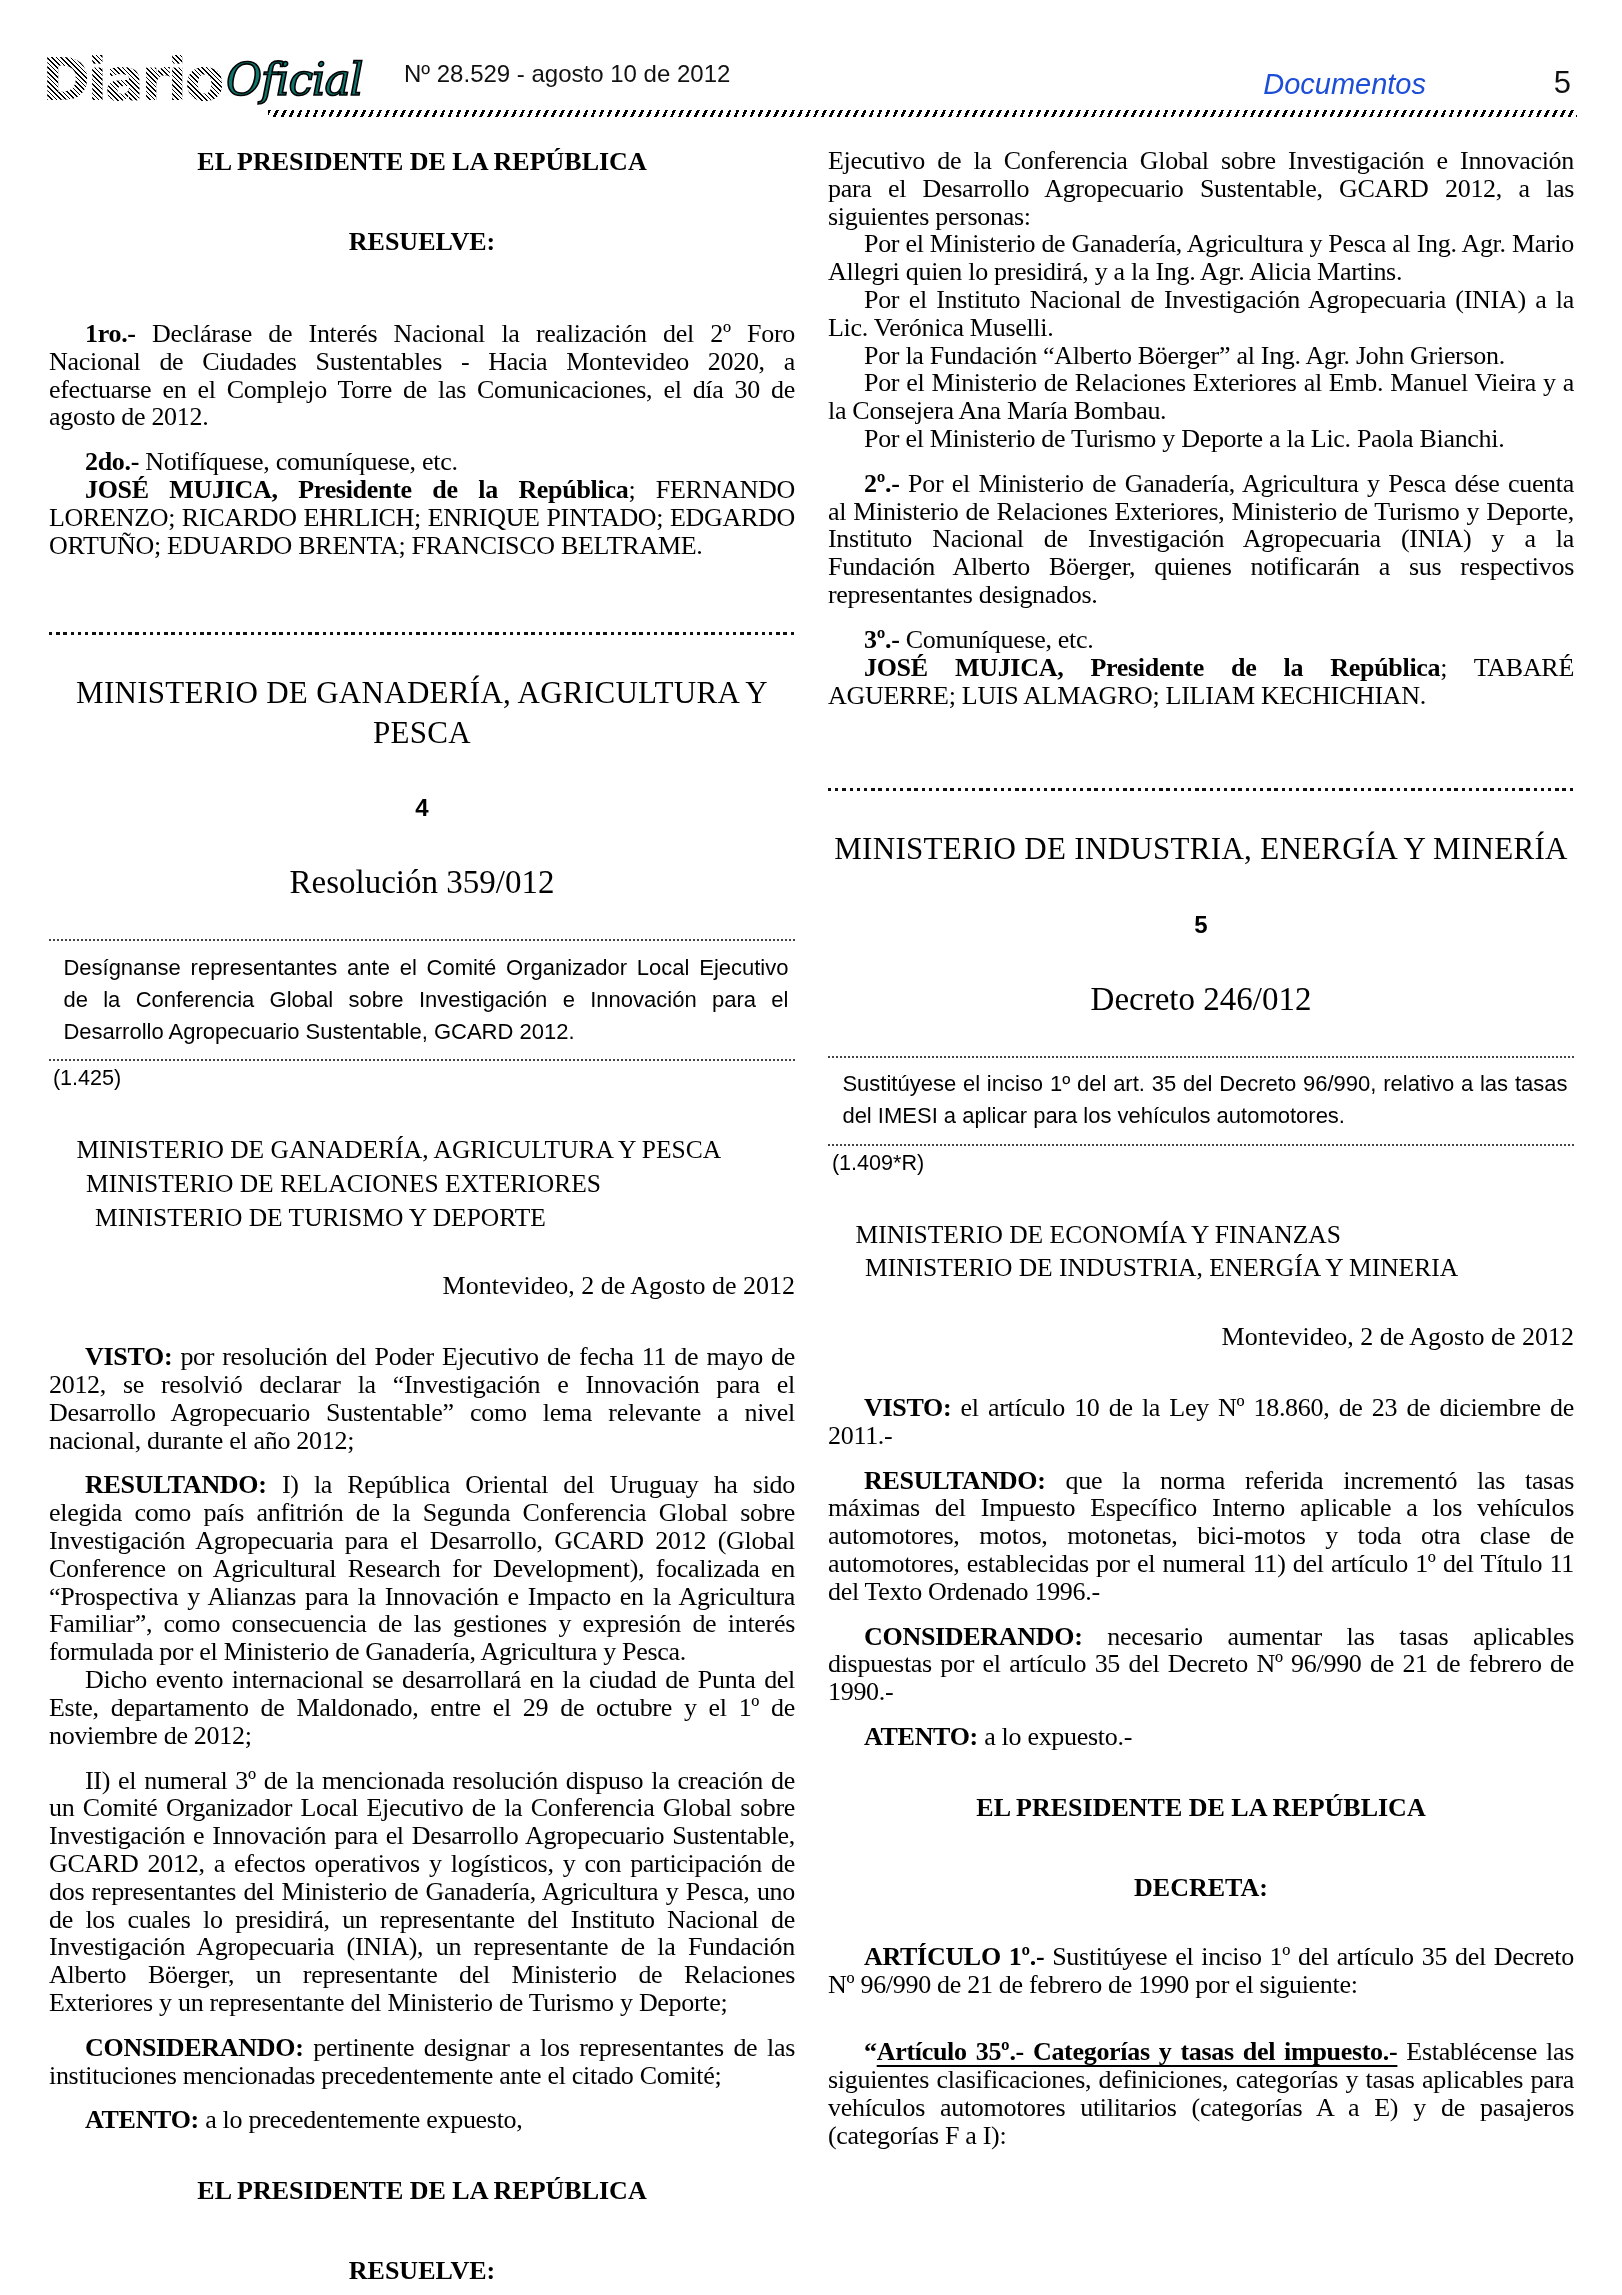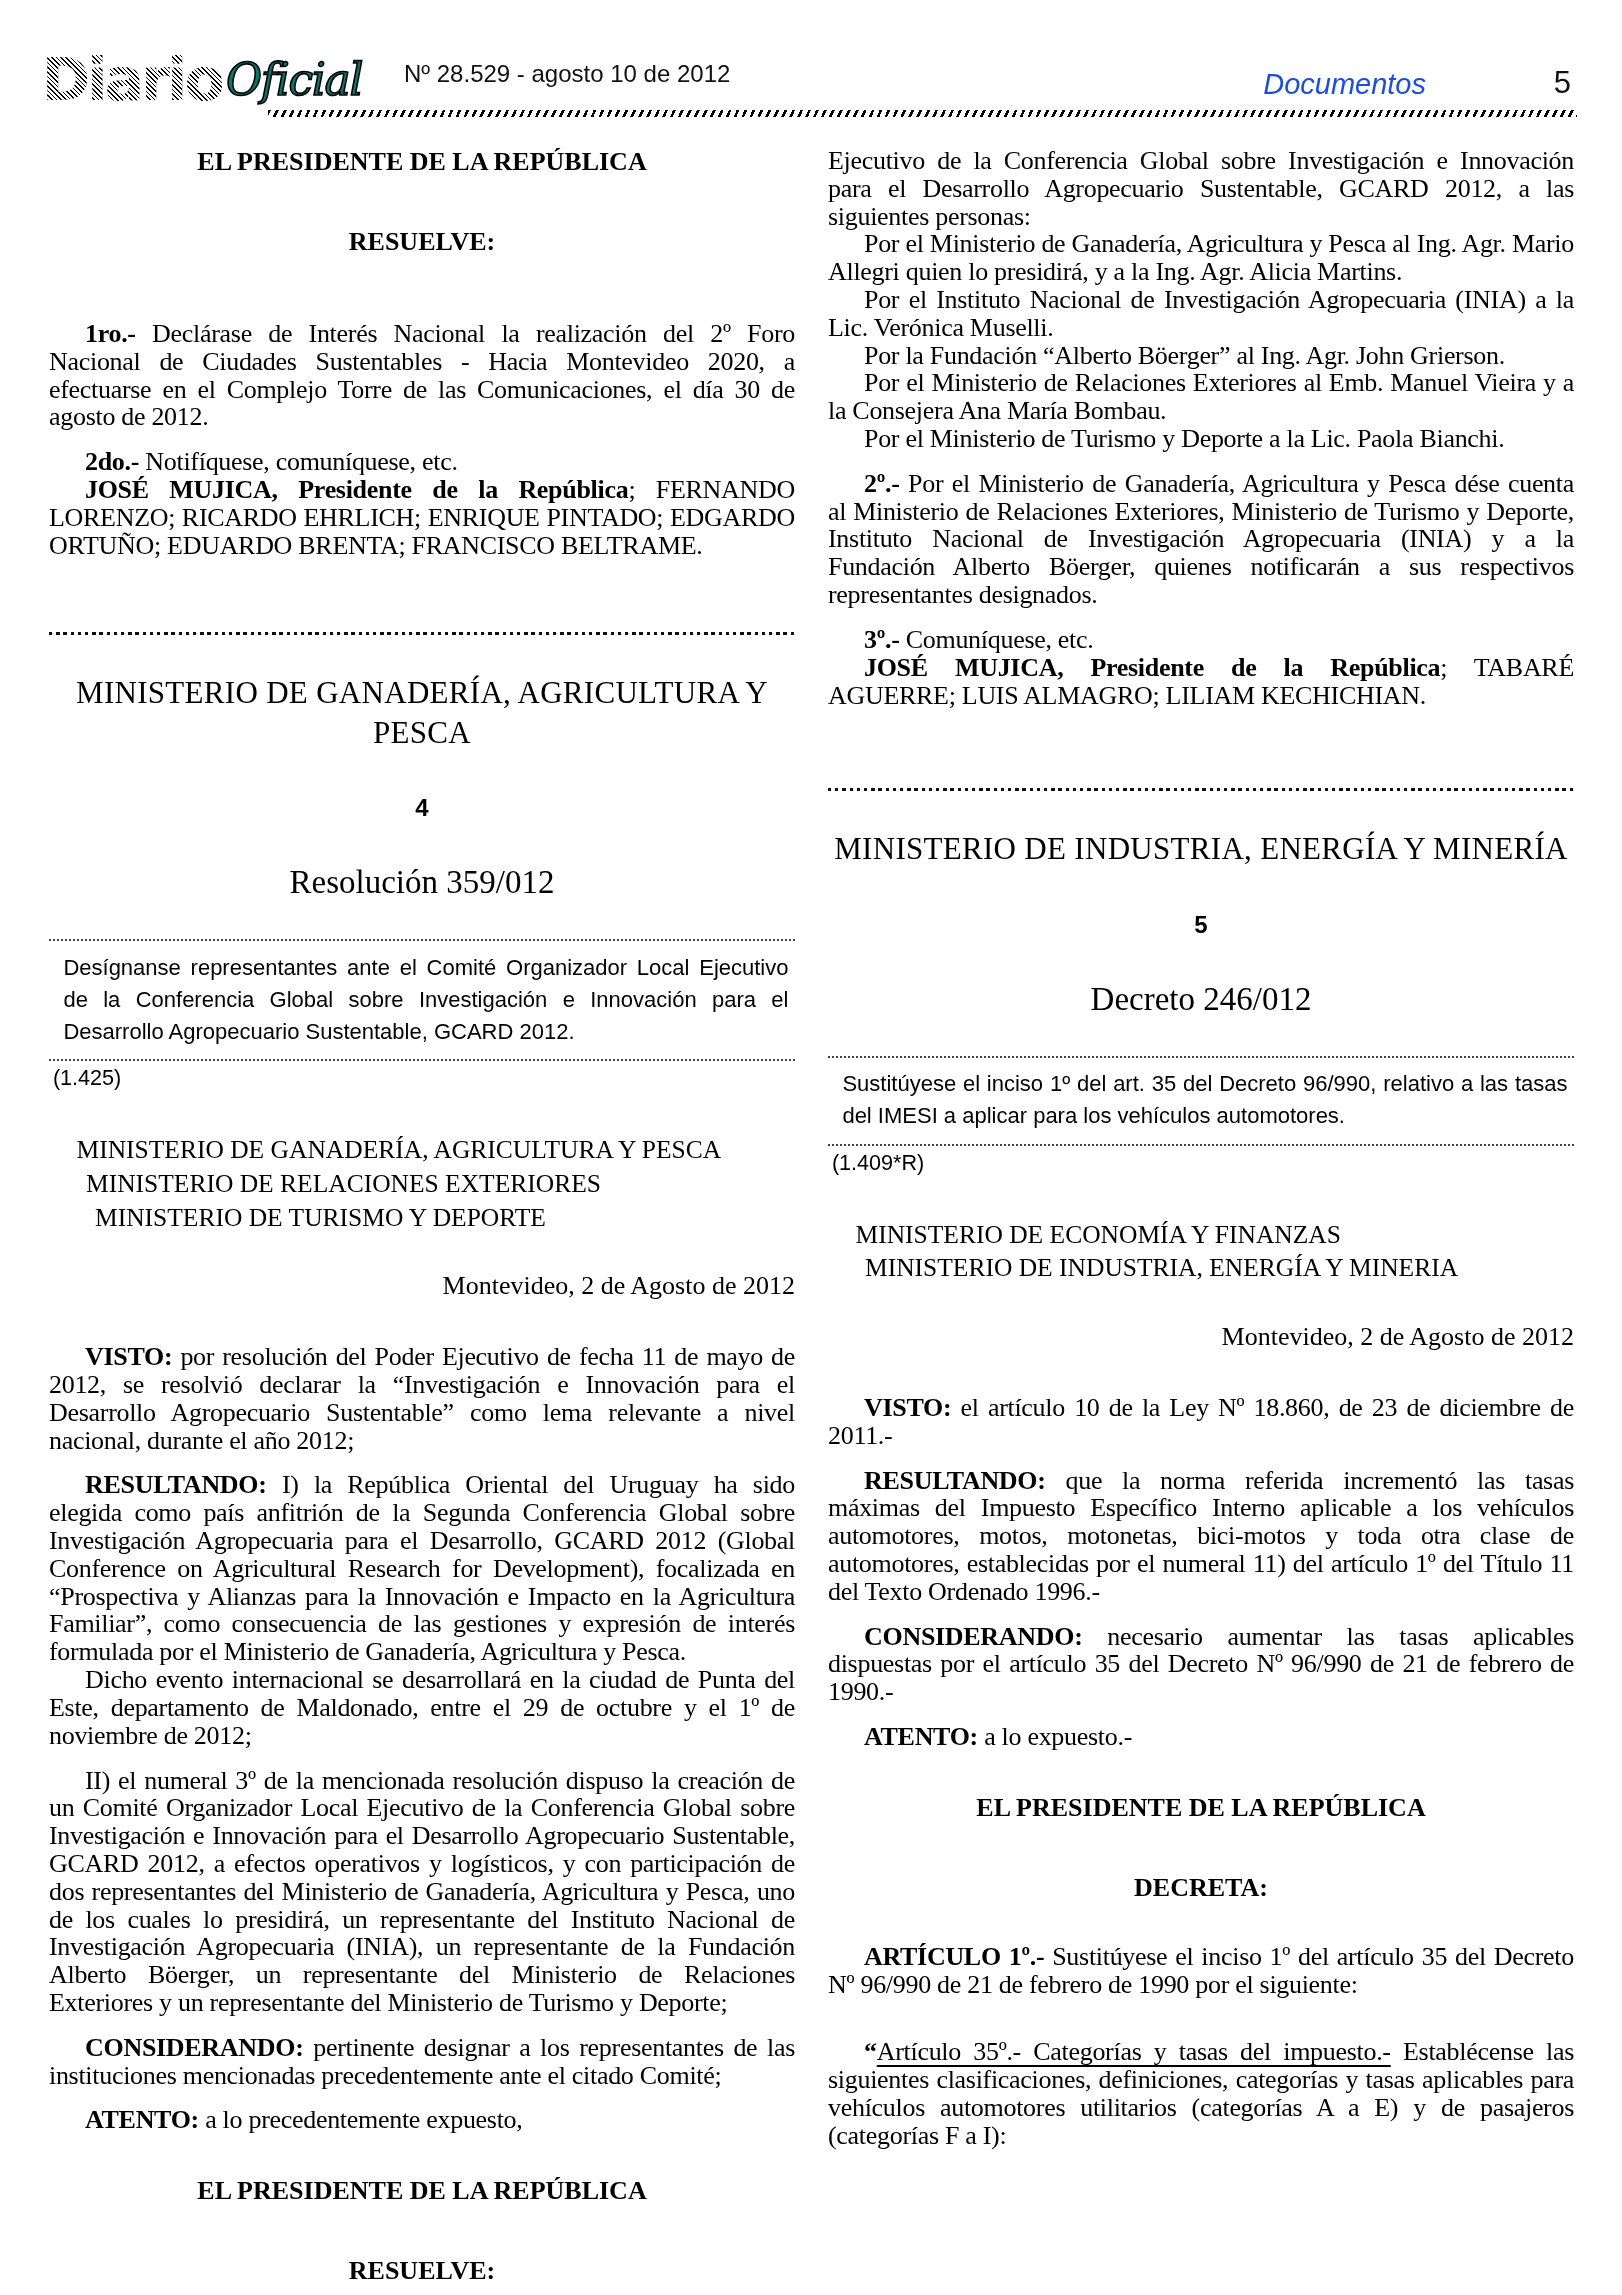--- a/index.html
+++ b/index.html
@@ -41,21 +41,21 @@
         text-align:center;margin:0;}
   .sec-sub{font-size:33px;text-align:center;margin:4px;}
   .summary{font-family:"Liberation Sans",sans-serif;font-size:22px;line-height:1.45;
         text-align:justify;border-top:2px dotted #444;border-bottom:2px dotted #444;
         padding:10.5px 6.5px 11.8px 14.4px;margin:0;}
   .reg{font-family:"Liberation Sans",sans-serif;font-size:21.6px;margin:0;padding-left:3.9px;}
   .ministries{font-size:25.5px;line-height:1.32;margin:0;}
   .ministries div{white-space:nowrap;}
   .dateline{font-size:26px;text-align:right;margin:0;}
   .divider{height:2.6px;background:repeating-linear-gradient(90deg,#111 0 3.3px,transparent 3.3px 7.2px);}
-  .uline{font-weight:normal;text-decoration:underline;text-decoration-thickness:2px;
+  .uline{font-weight:bold;text-decoration:underline;text-decoration-thickness:2px;
         text-underline-offset:4.6px;}
 
   
   .mt-0{margin-top:0;} .mt-06{margin-top:3.9px;} .mt-12{margin-top:7.9px;}
   .mt-26{margin-top:17px;} .mt-56{margin-top:37px;} .mt-58{margin-top:38px;}
   .mt-64{margin-top:42px;} .mt-76{margin-top:50px;} .mt-92{margin-top:40px;}
   .mt-96{margin-top:63px;} .mt-112{margin-top:73px;} .mt-120{margin-top:79px;}
 </style>
 </head>
 <body>

